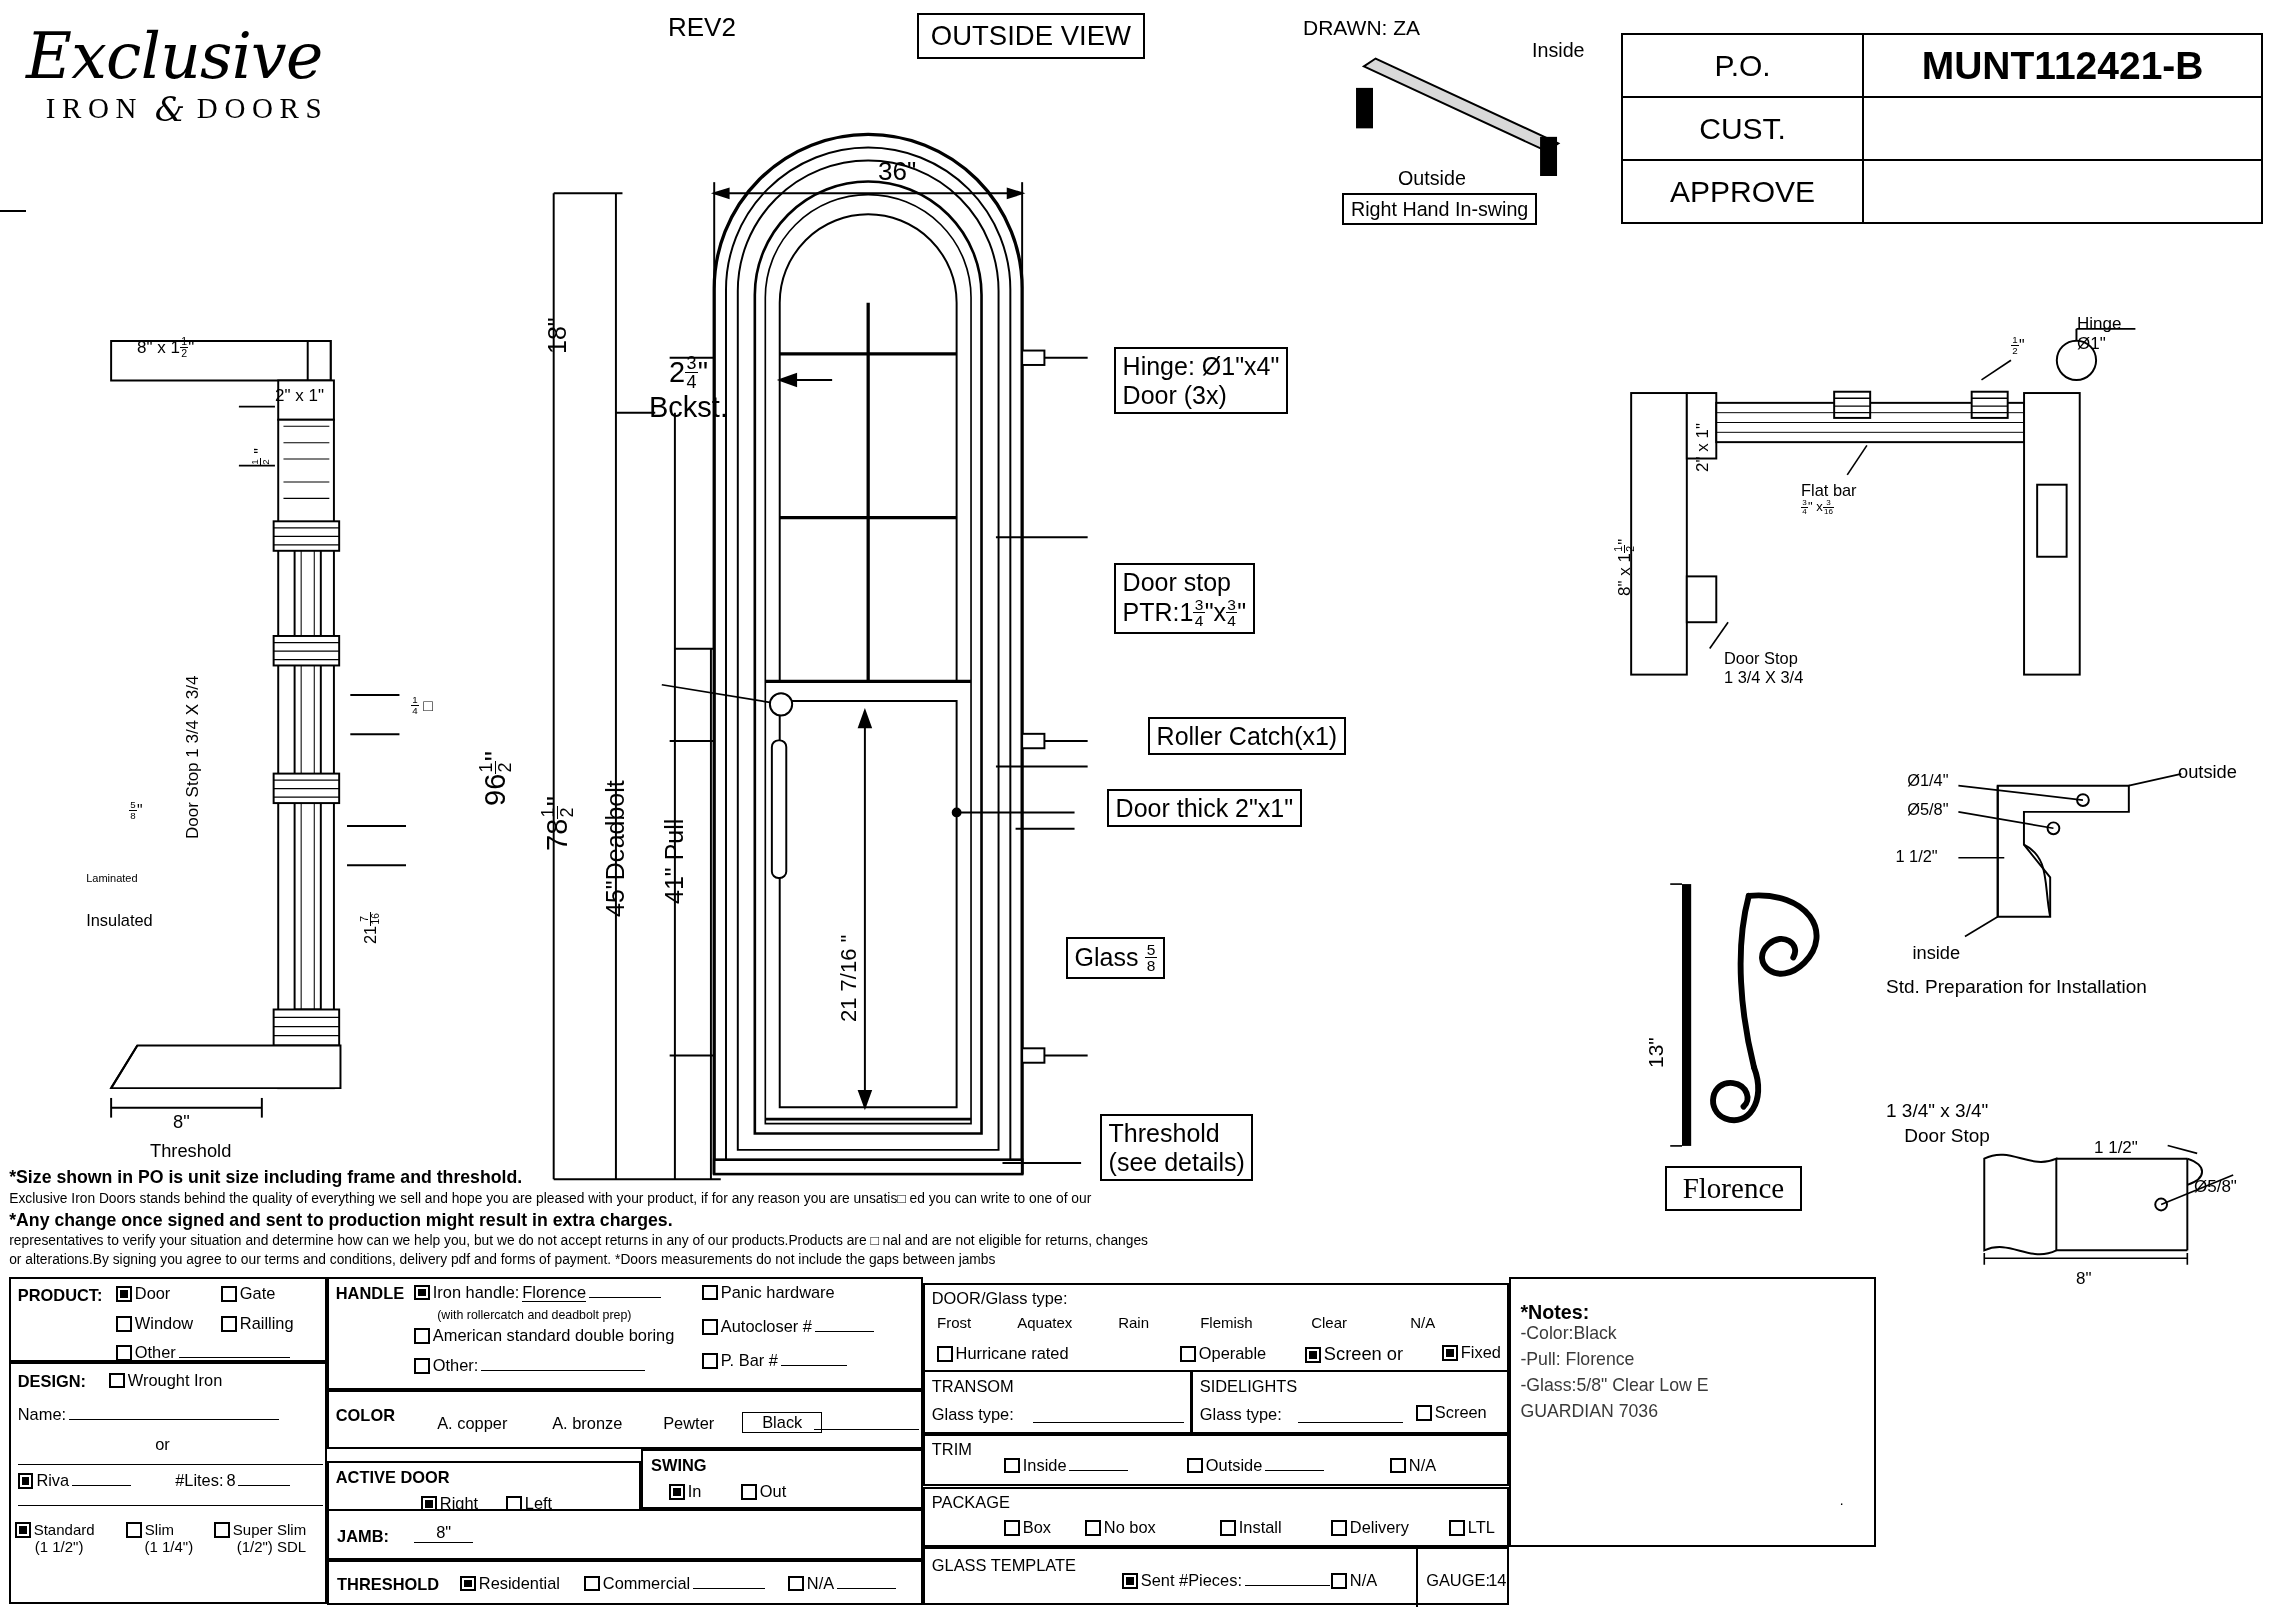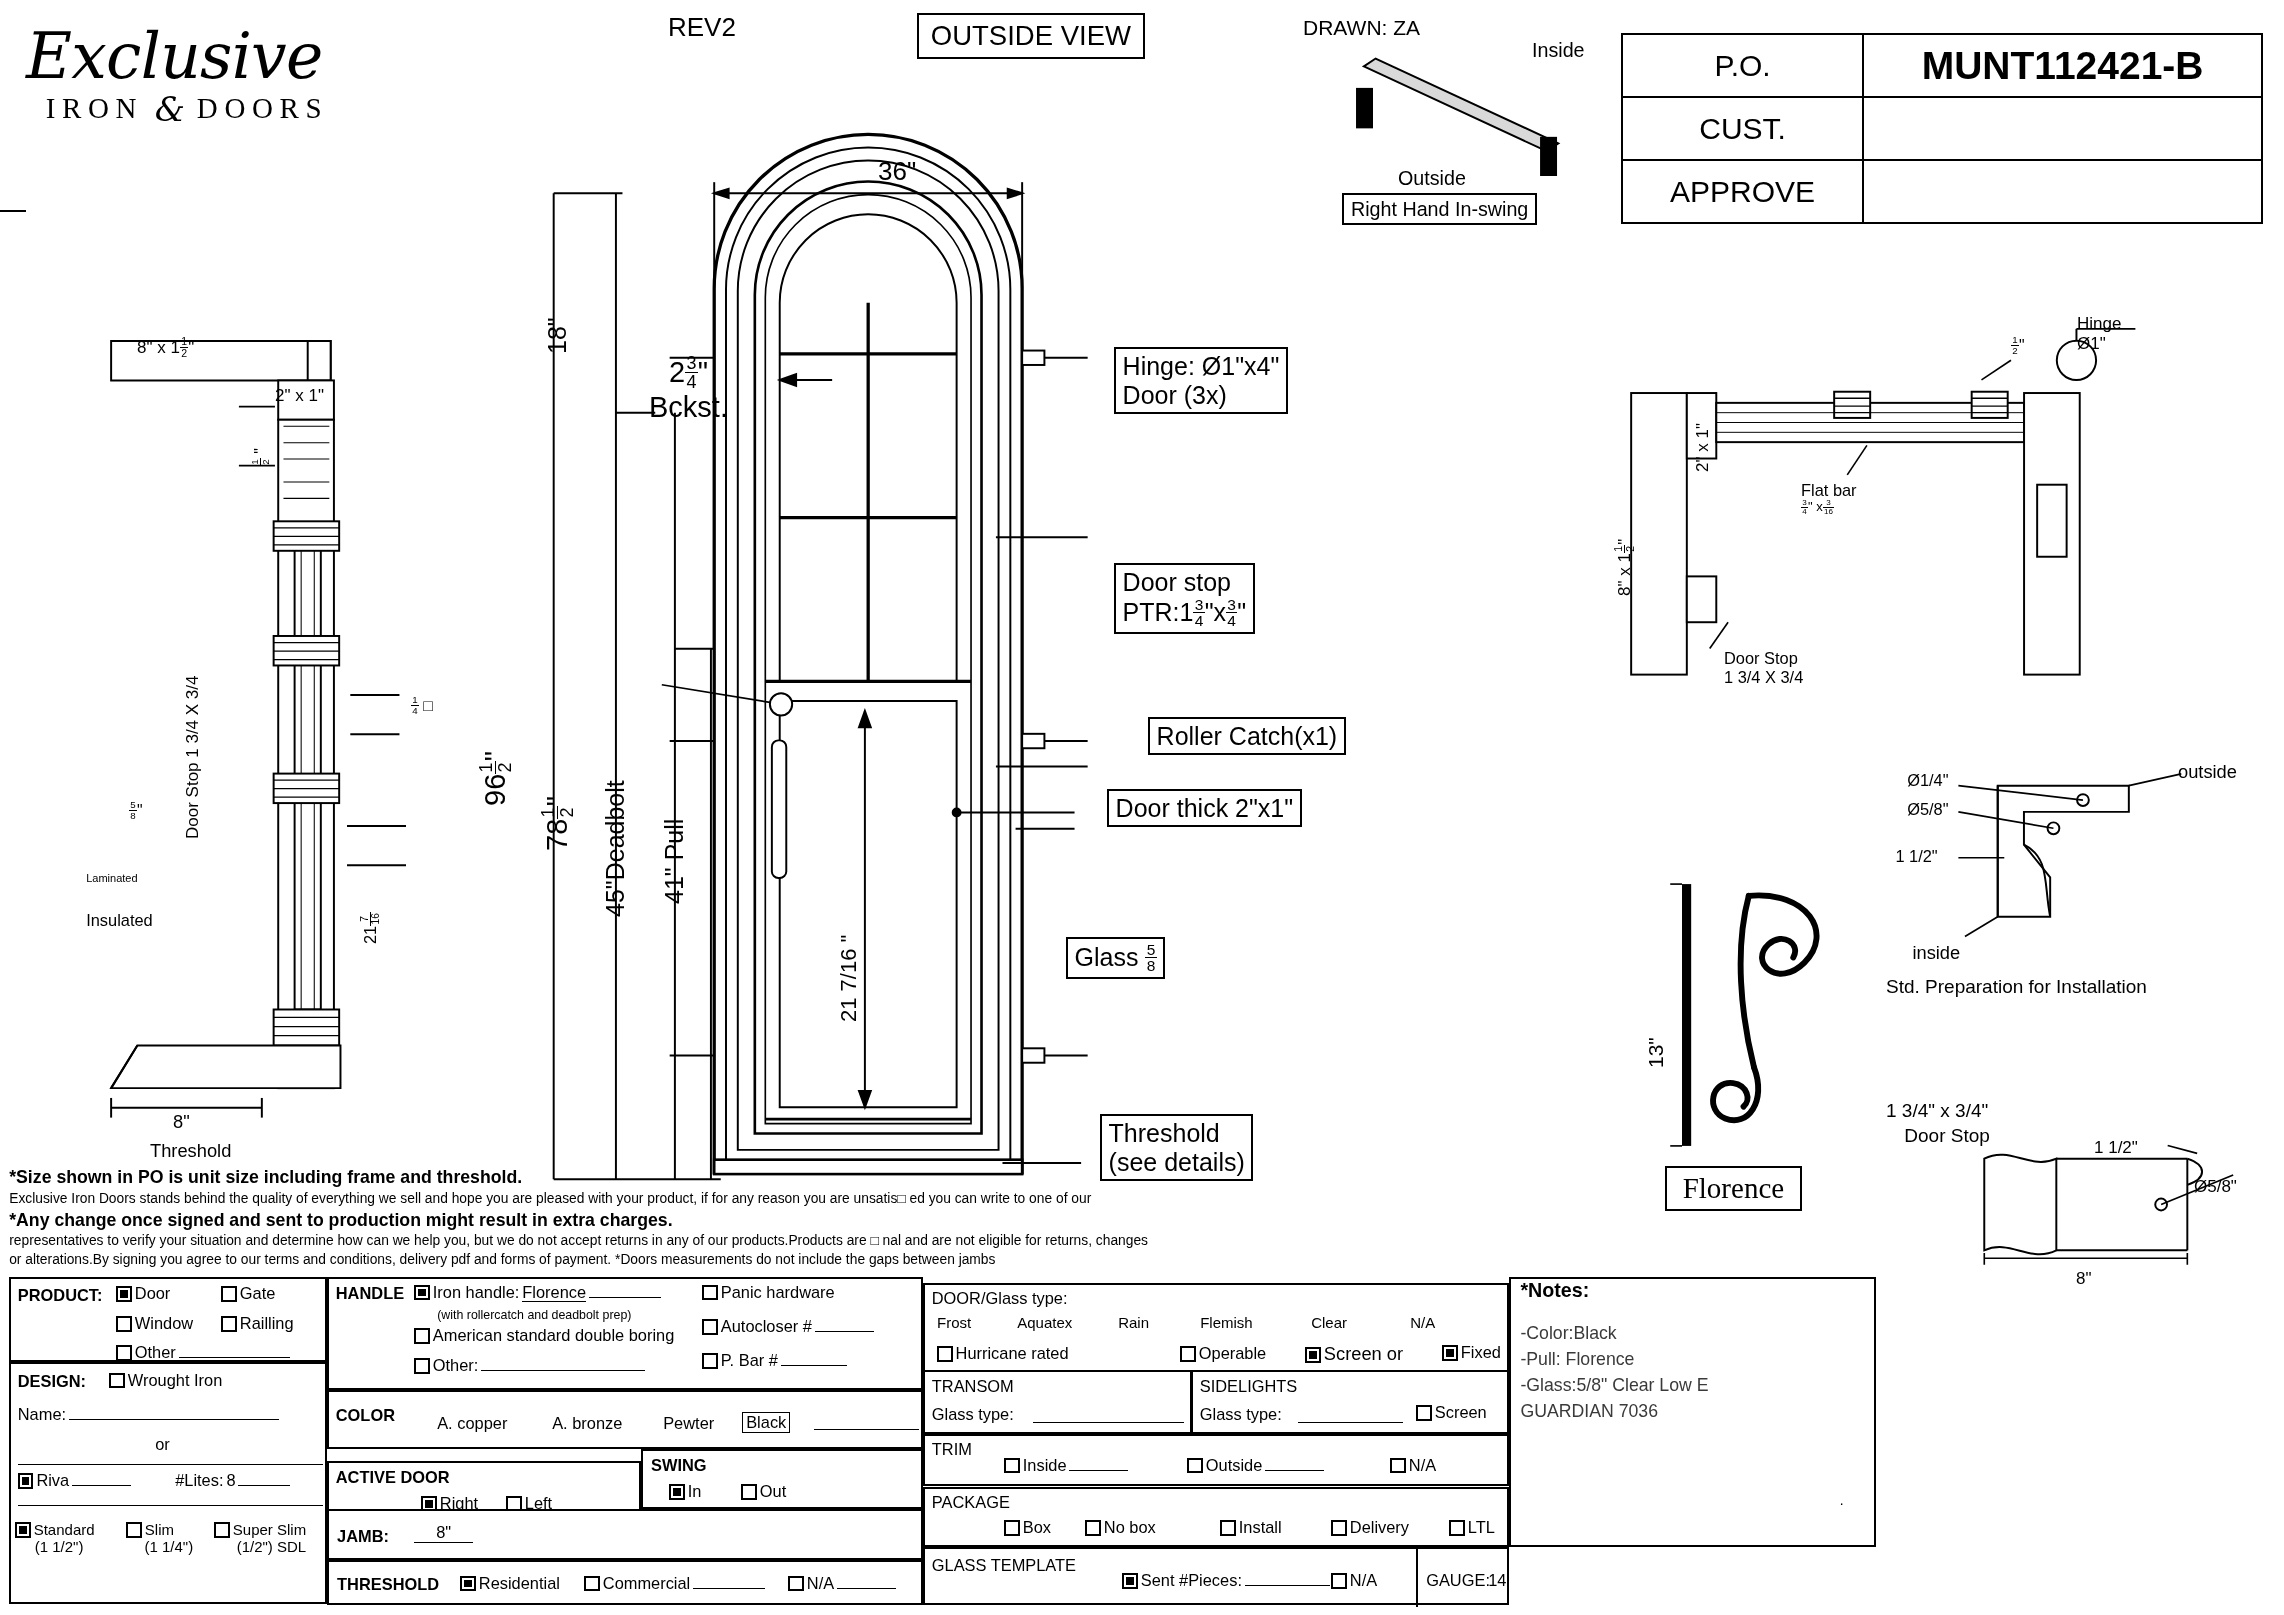--- a/index.html
+++ b/index.html
@@ -26,21 +26,21 @@
   .logo-script { font-family:"DejaVu Serif", serif; font-style:italic; font-size:63px; letter-spacing:-0.7px; }
   .logo-sub { font-family:"Liberation Serif", serif; font-size:29px; letter-spacing:6.6px; }
   
   .form { position:absolute; left:9.2px; top:1277px; width:1577px; height:328px; }
   .cell { position:absolute; border:2px solid #000; background:#fff; }
   .ftxt { font-size:16.4px; }
   .ftxt2 { font-size:15px; }
   .cb { display:inline-block; width:15.7px; height:15.7px; border:2px solid #000; vertical-align:-2.6px; position:relative; background:#fff;}
   .cb.on:after { content:""; position:absolute; left:2px; top:2px; right:2px; bottom:2px; background:#000; }
   .ul { border-bottom:1.3px solid #000; display:inline-block; min-width:39px; }
-  .boxed { border:1.3px solid #000; padding:0 3px; }
+  .boxed { border:1.3px solid #000; padding:0 19px; }
   .notes { font-size:17.7px; line-height:1.5; color:#3a3a3a;}
   .disc { font-size:13.8px; line-height:1.35; }
   
   table.po { border-collapse:collapse; }
   table.po td { border:2px solid #000; }
 </style>
 </head>
 <body>
 
 <div class="abs" style="left:26px; top:19.7px;">
@@ -691,21 +691,21 @@
     <div class="abs" style="left:406px; top:22px;">
       <span class="cb"></span>
       <span class="ftxt">N/A</span>
     </div>
     <div class="vline" style="left:491px; top:0; height:58px;"></div>
     <div class="abs ftxt" style="left:501px; top:22px;">GAUGE:</div>
     <div class="abs ftxt" style="left:563px; top:22px;">14</div>
   </div>
 
   <div class="cell" style="left:1500px; top:0; width:367px; height:270px;">
-    <div class="abs" style="left:9.2px; top:0; font-size:19.7px; font-weight:bold;">*Notes:</div>
+    <div class="abs" style="left:9.2px; top:22px; font-size:19.7px; font-weight:bold;">*Notes:</div>
     <div class="abs notes" style="left:9.2px; top:41px;">-Color:Black</div>
     <div class="abs notes" style="left:9.2px; top:67px;">-Pull: Florence</div>
     <div class="abs notes" style="left:9.2px; top:93px;">-Glass:5/8" Clear Low E</div>
     <div class="abs notes" style="left:9.2px; top:119px;">GUARDIAN 7036</div>
     <div class="abs" style="left:328px; top:216px; font-size:14.4px;">·</div>
   </div>
 </div>
 
 
 </body></html>

